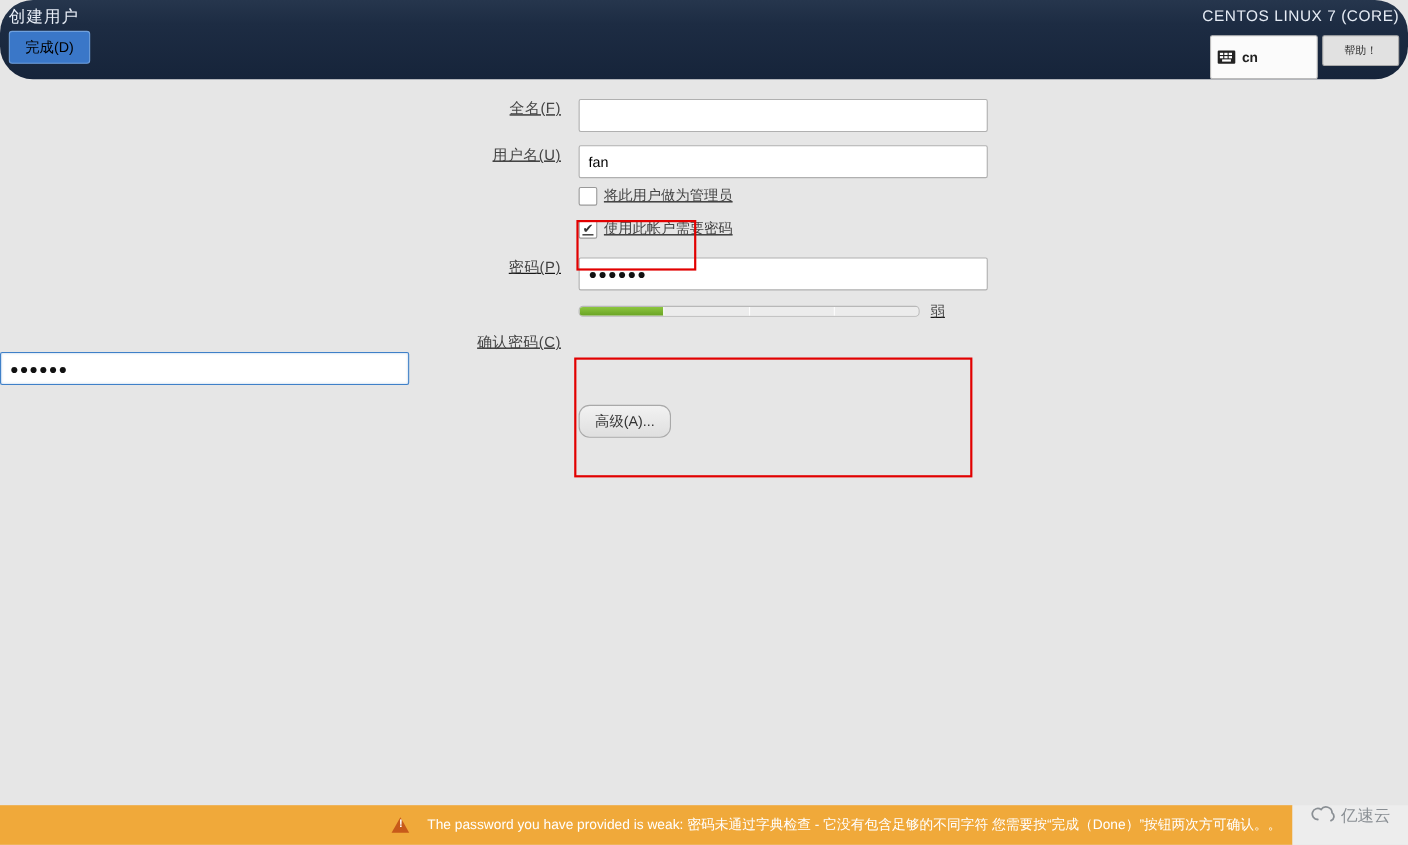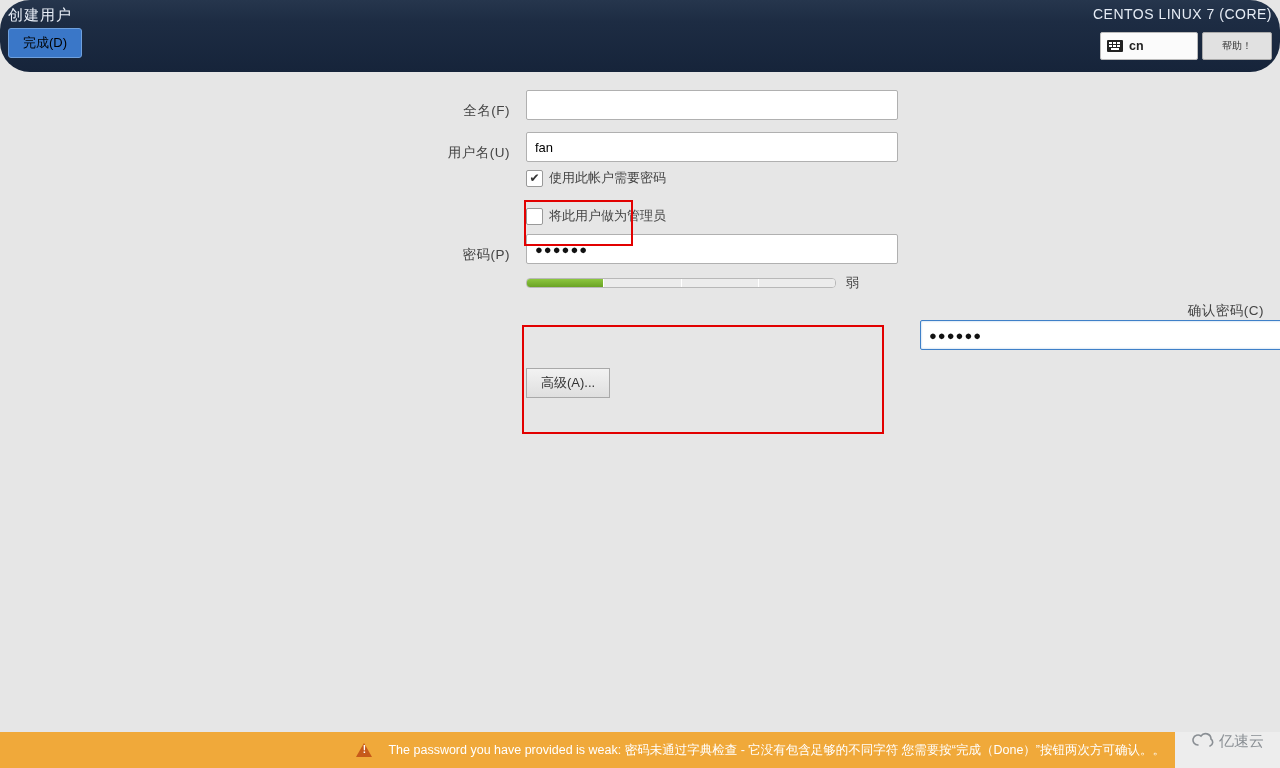--- a/index.html
+++ b/index.html
@@ -46,21 +46,21 @@
     top: 6px;
     font-size: 14px;
     color: #e6ecf5;
     letter-spacing: 0.5px;
   }
   .kbd-box {
     position: absolute;
     right: 82px;
     top: 32px;
     width: 98px;
-    height: 28px;
+    height: 40px;
     background: #fbfbfb;
     border: 1px solid #bbb;
     border-radius: 2px;
     display: flex;
     align-items: center;
     padding: 0 6px;
     gap: 6px;
     box-sizing: border-box;
   }
   .kbd-icon {
@@ -103,22 +103,23 @@
     top: 72px;
     bottom: 36px;
   }
   .form {
     position: absolute;
     top: 18px;
     left: 0; right:0;
   }
   .row {
     display: flex;
-    align-items: flex-end;
+    align-items: flex-start;
     margin-bottom: 12px;
+    text-decoration: underline;
   }
   .label {
     width: 510px;
     text-align: right;
     padding-right: 16px;
     font-size: 13.5px;
     color:#444;
     letter-spacing: 0.5px;
   }
   .field-col {
@@ -205,21 +206,21 @@
   }
   .seg:last-child{border-right:none;}
   .seg.fill { background:linear-gradient(#8cc63f,#6aa324); }
   .meter-label { font-size:13px; color:#444; }
 
   .adv-btn {
     height:30px;
     padding: 0 14px;
     border:1px solid #a9a9a9;
     background:linear-gradient(#f2f2f2,#dfdfdf);
-    border-radius:0;
+    border-radius:10px;
     font-size:13px;
     color:#333;
     cursor:pointer;
   }
 
   .footer {
     position:absolute;
     left:0; right:0; bottom:0;
     height:36px;
     display:flex;
@@ -292,33 +293,33 @@
     </div>
 
     <div class="row" style="margin-bottom:4px;">
       <div class="label">用户名(U)</div>
       <div class="field-col">
         <input class="text" type="text" value="fan" style="">
       </div>
     </div>
 
 
+    <div class="row" style="margin-bottom:6px;">
+      <div class="label"></div>
+      <div class="chk-row">
+        <span class="chk"></span>
+        <span>将此用户做为管理员</span>
+      </div>
+    </div>
+
     <div class="row" style="margin-bottom:14px;">
       <div class="label"></div>
       <div class="chk-row">
         <span class="chk checked"></span>
         <span>使用此帐户需要密码</span>
-      </div>
-    </div>
-
-    <div class="row" style="margin-bottom:6px;">
-      <div class="label"></div>
-      <div class="chk-row">
-        <span class="chk"></span>
-        <span>将此用户做为管理员</span>
       </div>
     </div>
 
     <div class="row" style="margin-bottom:10px;">
       <div class="label">密码(P)</div>
       <div class="field-col">
         <input class="text pwd-dots" type="text" value="●●●●●●" style="">
       </div>
     </div>
 

